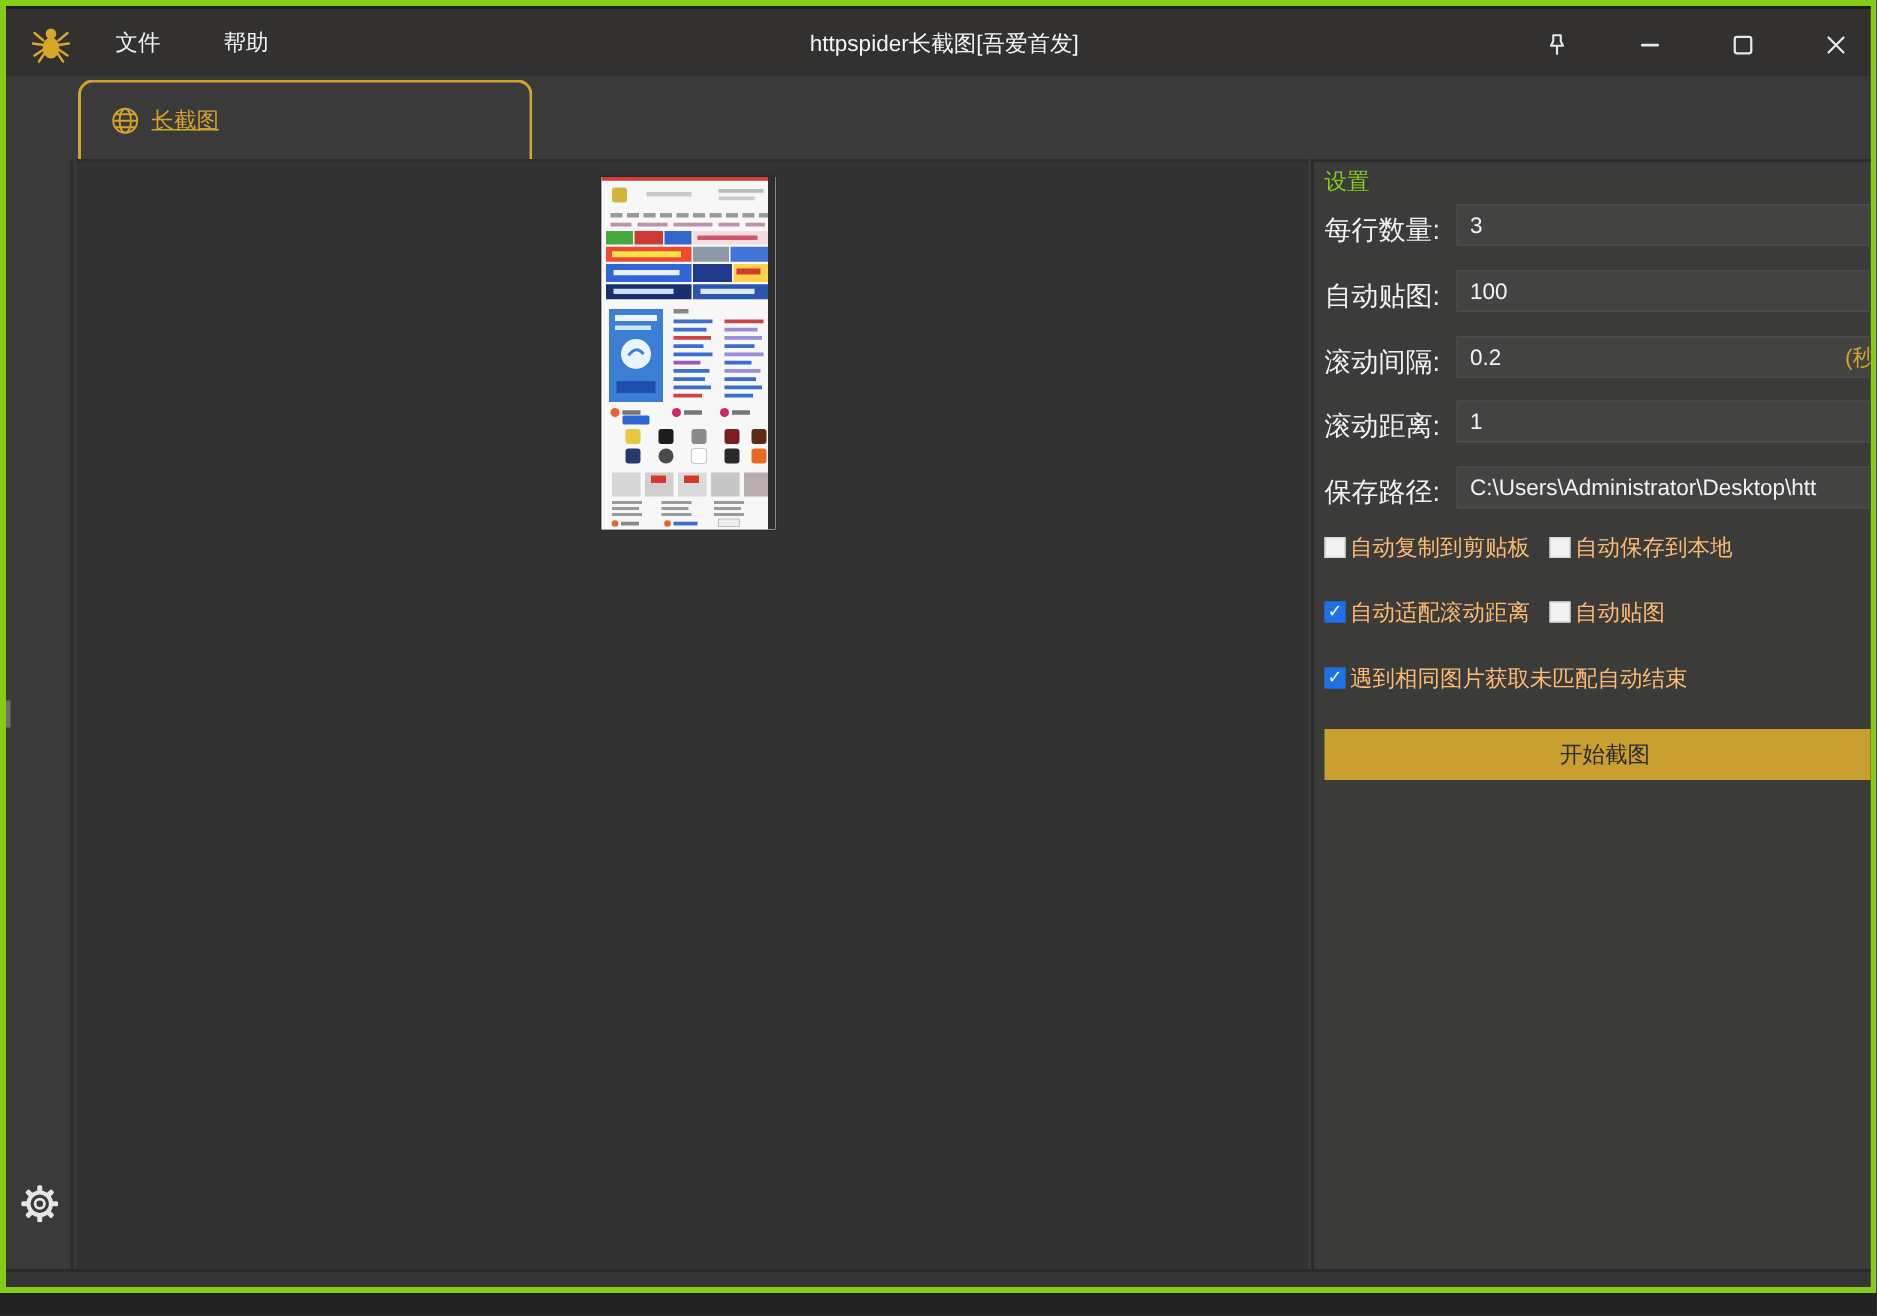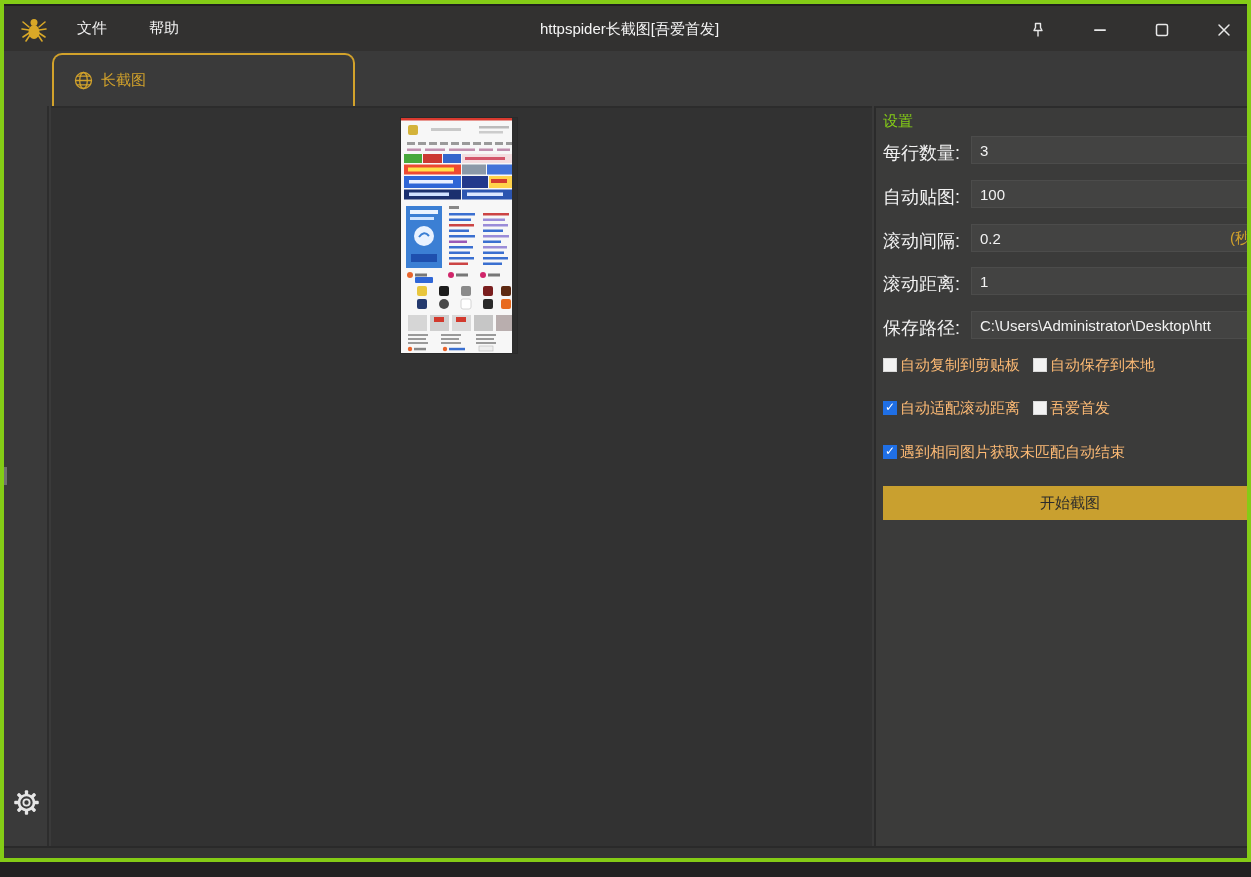--- a/index.html
+++ b/index.html
@@ -31,20 +31,21 @@
   }
   .win-btn { width:62px; height:47px; display:flex; align-items:center; justify-content:center; }
   
   #tabstrip { position:absolute; left:0; top:47px; width:1251px; height:55px; background:#3a3a3a; }
   .tab {
     position:absolute; left:48px; top:2px; width:303px; height:53px;
     border:2px solid #d2a22b; border-bottom:none;
     border-radius:10px 10px 0 0;
     display:flex; align-items:center; color:#d2a22b; font-size:15px;
     background:#3a3a3a;
+    text-decoration:underline;
   }
   .tab .globe { margin:0 8px 0 20px; }
   
   #sidebar {
     position:absolute; left:0; top:102px; width:45px; height:740px;
     background:#3a3a3a; border-right:2px solid #2d2d2d;
   }
   #left-scroll-thumb {
     position:absolute; left:0; top:361px; width:3px; height:18px; background:#6f6f6f;
   }
@@ -346,21 +347,21 @@
       <span class="cb-box" style="margin-left:13px;"></span>
       <span class="cb-label">自动保存到本地</span>
     </div>
 
     <div class="cb-row" style="top:291px;">
       <span class="cb-box checked">
           <span class="mark">✓</span>
         </span>
       <span class="cb-label">自动适配滚动距离</span>
       <span class="cb-box" style="margin-left:13px;"></span>
-      <span class="cb-label">吾爱首发</span>
+      <span class="cb-label">自动贴图</span>
     </div>
 
     <div class="cb-row" style="top:335px;">
       <span class="cb-box checked">
           <span class="mark">✓</span>
         </span>
       <span class="cb-label">遇到相同图片获取未匹配自动结束</span>
     </div>
 
     <button id="start-btn">开始截图</button>

